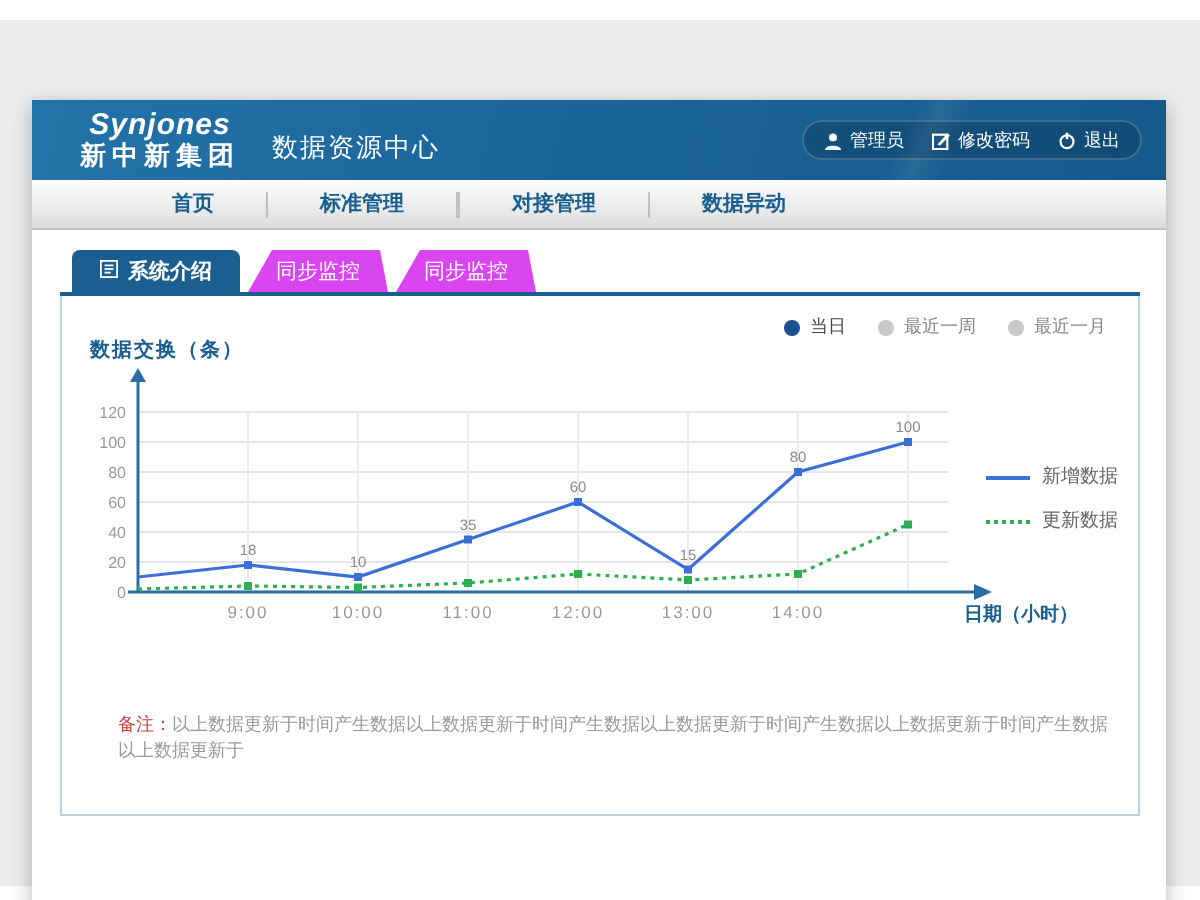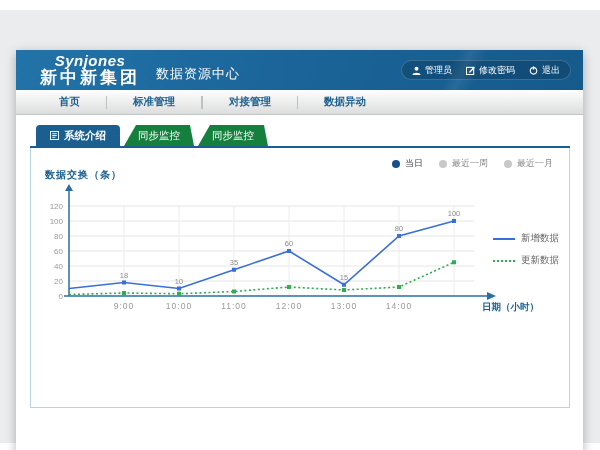--- a/index.html
+++ b/index.html
@@ -5,37 +5,37 @@
   * { margin:0; padding:0; box-sizing:border-box; }
   body { width:600px; height:450px; font-family:"Liberation Sans", sans-serif; background:#fff; position:relative; overflow:hidden; }
   .backdrop { position:absolute; left:0; top:10px; width:600px; height:433px; background:#ebeced; }
   .page { position:absolute; left:16px; top:50px; width:567px; height:420px; background:#fff; box-shadow:0 3px 10px rgba(0,0,0,.28); }
 
   
   .header { position:relative; height:40px; background:linear-gradient(105deg,#2273a9 0%,#1b659a 45%,#155a8b 100%); display:flex; align-items:center; padding:0 12px; }
   .header:after{ content:""; position:absolute; right:60px; top:0; width:120px; height:40px; background:linear-gradient(115deg,transparent 40%,rgba(255,255,255,.07) 50%,transparent 62%); pointer-events:none;}
   .logo { color:#fff; line-height:1.05; text-align:center; margin-left:12px; }
   .logo .l1 { font-size:15px; font-weight:bold; font-style:italic; letter-spacing:.5px; }
-  .logo .l2 { font-size:17px; font-weight:bold; letter-spacing:3px; }
+  .logo .l2 { font-size:13px; font-weight:bold; letter-spacing:3px; }
   .app-title { color:#fff; font-size:13px; margin-left:16px; margin-top:7px; letter-spacing:1px; }
   .hdr-right { margin-left:auto; background:rgba(10,50,80,.35); border:1px solid rgba(255,255,255,.18); border-radius:12px; height:20px; display:flex; align-items:center; padding:0 10px; gap:14px; }
   .hdr-btn { display:flex; align-items:center; gap:4px; color:#fff; font-size:9px; cursor:pointer; white-space:nowrap; }
   .hdr-btn svg { display:block; }
 
   
-  .nav { height:25px; background:linear-gradient(#fefefe,#dcdddd); border-bottom:1px solid #c3c4c5; display:flex; align-items:center; padding-left:17px; }
+  .nav { height:25px; background:linear-gradient(#fefefe,#dcdddd); border-bottom:1px solid #c3c4c5; display:flex; align-items:center; padding-left:44px; }
   .nav-item { font-size:10.5px; font-weight:bold; color:#1a5f8f; padding:0 26px; cursor:pointer; }
   .nav-sep { width:1px; height:13px; background:#bfc0c1; }
 
   
   .content { position:relative; height:300px; background:#fff; }
   .tabs { position:absolute; left:20px; top:10px; display:flex; height:21px; }
   .tab { height:21px; display:flex; align-items:center; gap:5px; font-size:10.5px; color:#fff; padding:0 14px; cursor:pointer; }
   .tab.active { background:#1a5f8f; border-radius:4px 4px 0 0; font-weight:bold; }
-  .tab.inactive { background:#15803d; clip-path:polygon(12px 0, calc(100% - 4px) 0, 100% 100%, 0 100%); margin-left:4px;align-items:center; }
+  .tab.inactive { background:#d946ef; clip-path:polygon(12px 0, calc(100% - 4px) 0, 100% 100%, 0 100%); margin-left:4px;align-items:center; }
   .tab-underline { position:absolute; left:14px; top:31px; width:540px; height:2px; background:#1a5f8f; }
 
   
   .panel { position:absolute; left:14px; top:33px; width:540px; height:260px; border:1px solid #b9d2e6; border-top:none; background:#fff; }
   .radio-row { position:absolute; top:9px; right:16px; display:flex; gap:16px; align-items:center; }
   .radio { display:flex; align-items:center; gap:5px; font-size:9px; color:#888; cursor:pointer; }
   .radio .dot { width:8px; height:8px; border-radius:50%; background:#c6c8ca; }
   .radio.selected .dot { background:#17508c; }
   .radio.selected { color:#445; }
   .ylabel { position:absolute; left:14px; top:20px; font-size:10px; font-weight:bold; color:#1a5f8f; letter-spacing:1px; }
@@ -200,15 +200,18 @@
           <div class="legend-item">
             <span class="legend-line" style="border-top-style: solid; border-top-color: rgb(58, 111, 216);"></span>
             <span>新增数据</span>
           </div>
           <div class="legend-item">
             <span class="legend-line" style="border-top-style: dotted; border-top-color: rgb(45, 174, 80);"></span>
             <span>更新数据</span>
           </div>
         </div>
 
+      <div class="note">
+        <span class="red">备注：</span><span>以上数据更新于时间产生数据以上数据更新于时间产生数据以上数据更新于时间产生数据以上数据更新于时间产生数据以上数据更新于</span>
+      </div>
     </div>
   </div>
 </div>
 
 </body></html>

